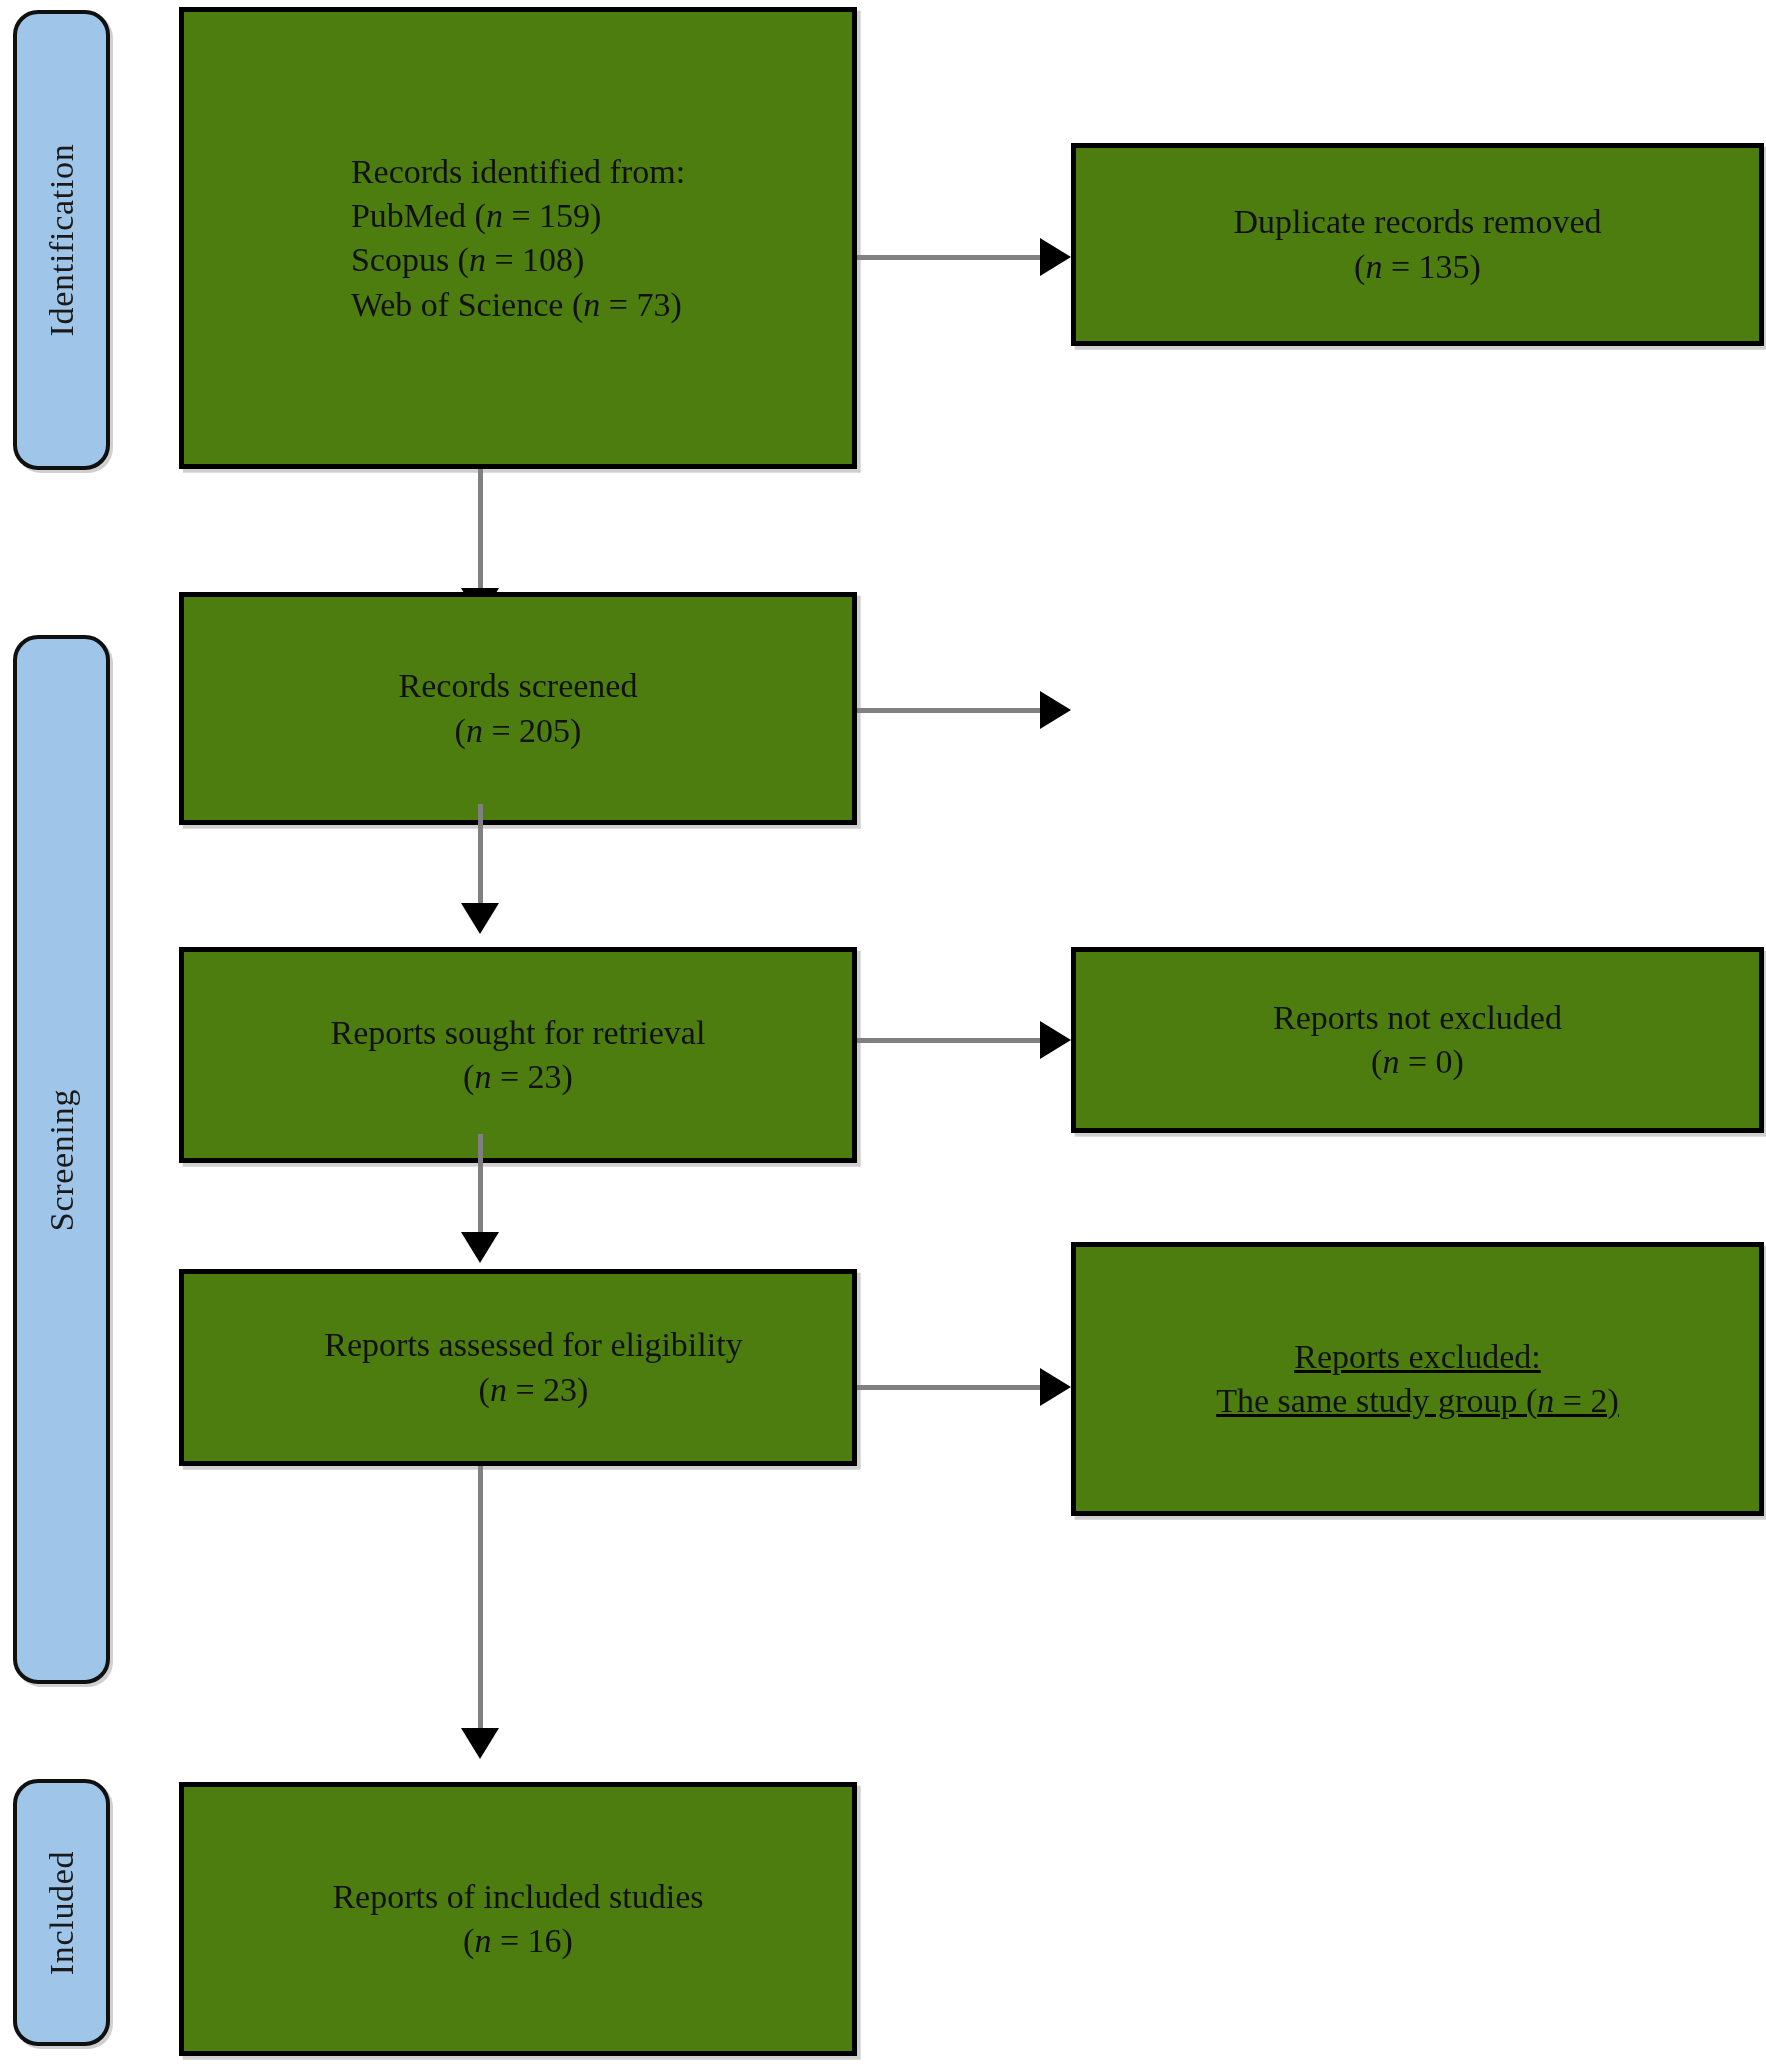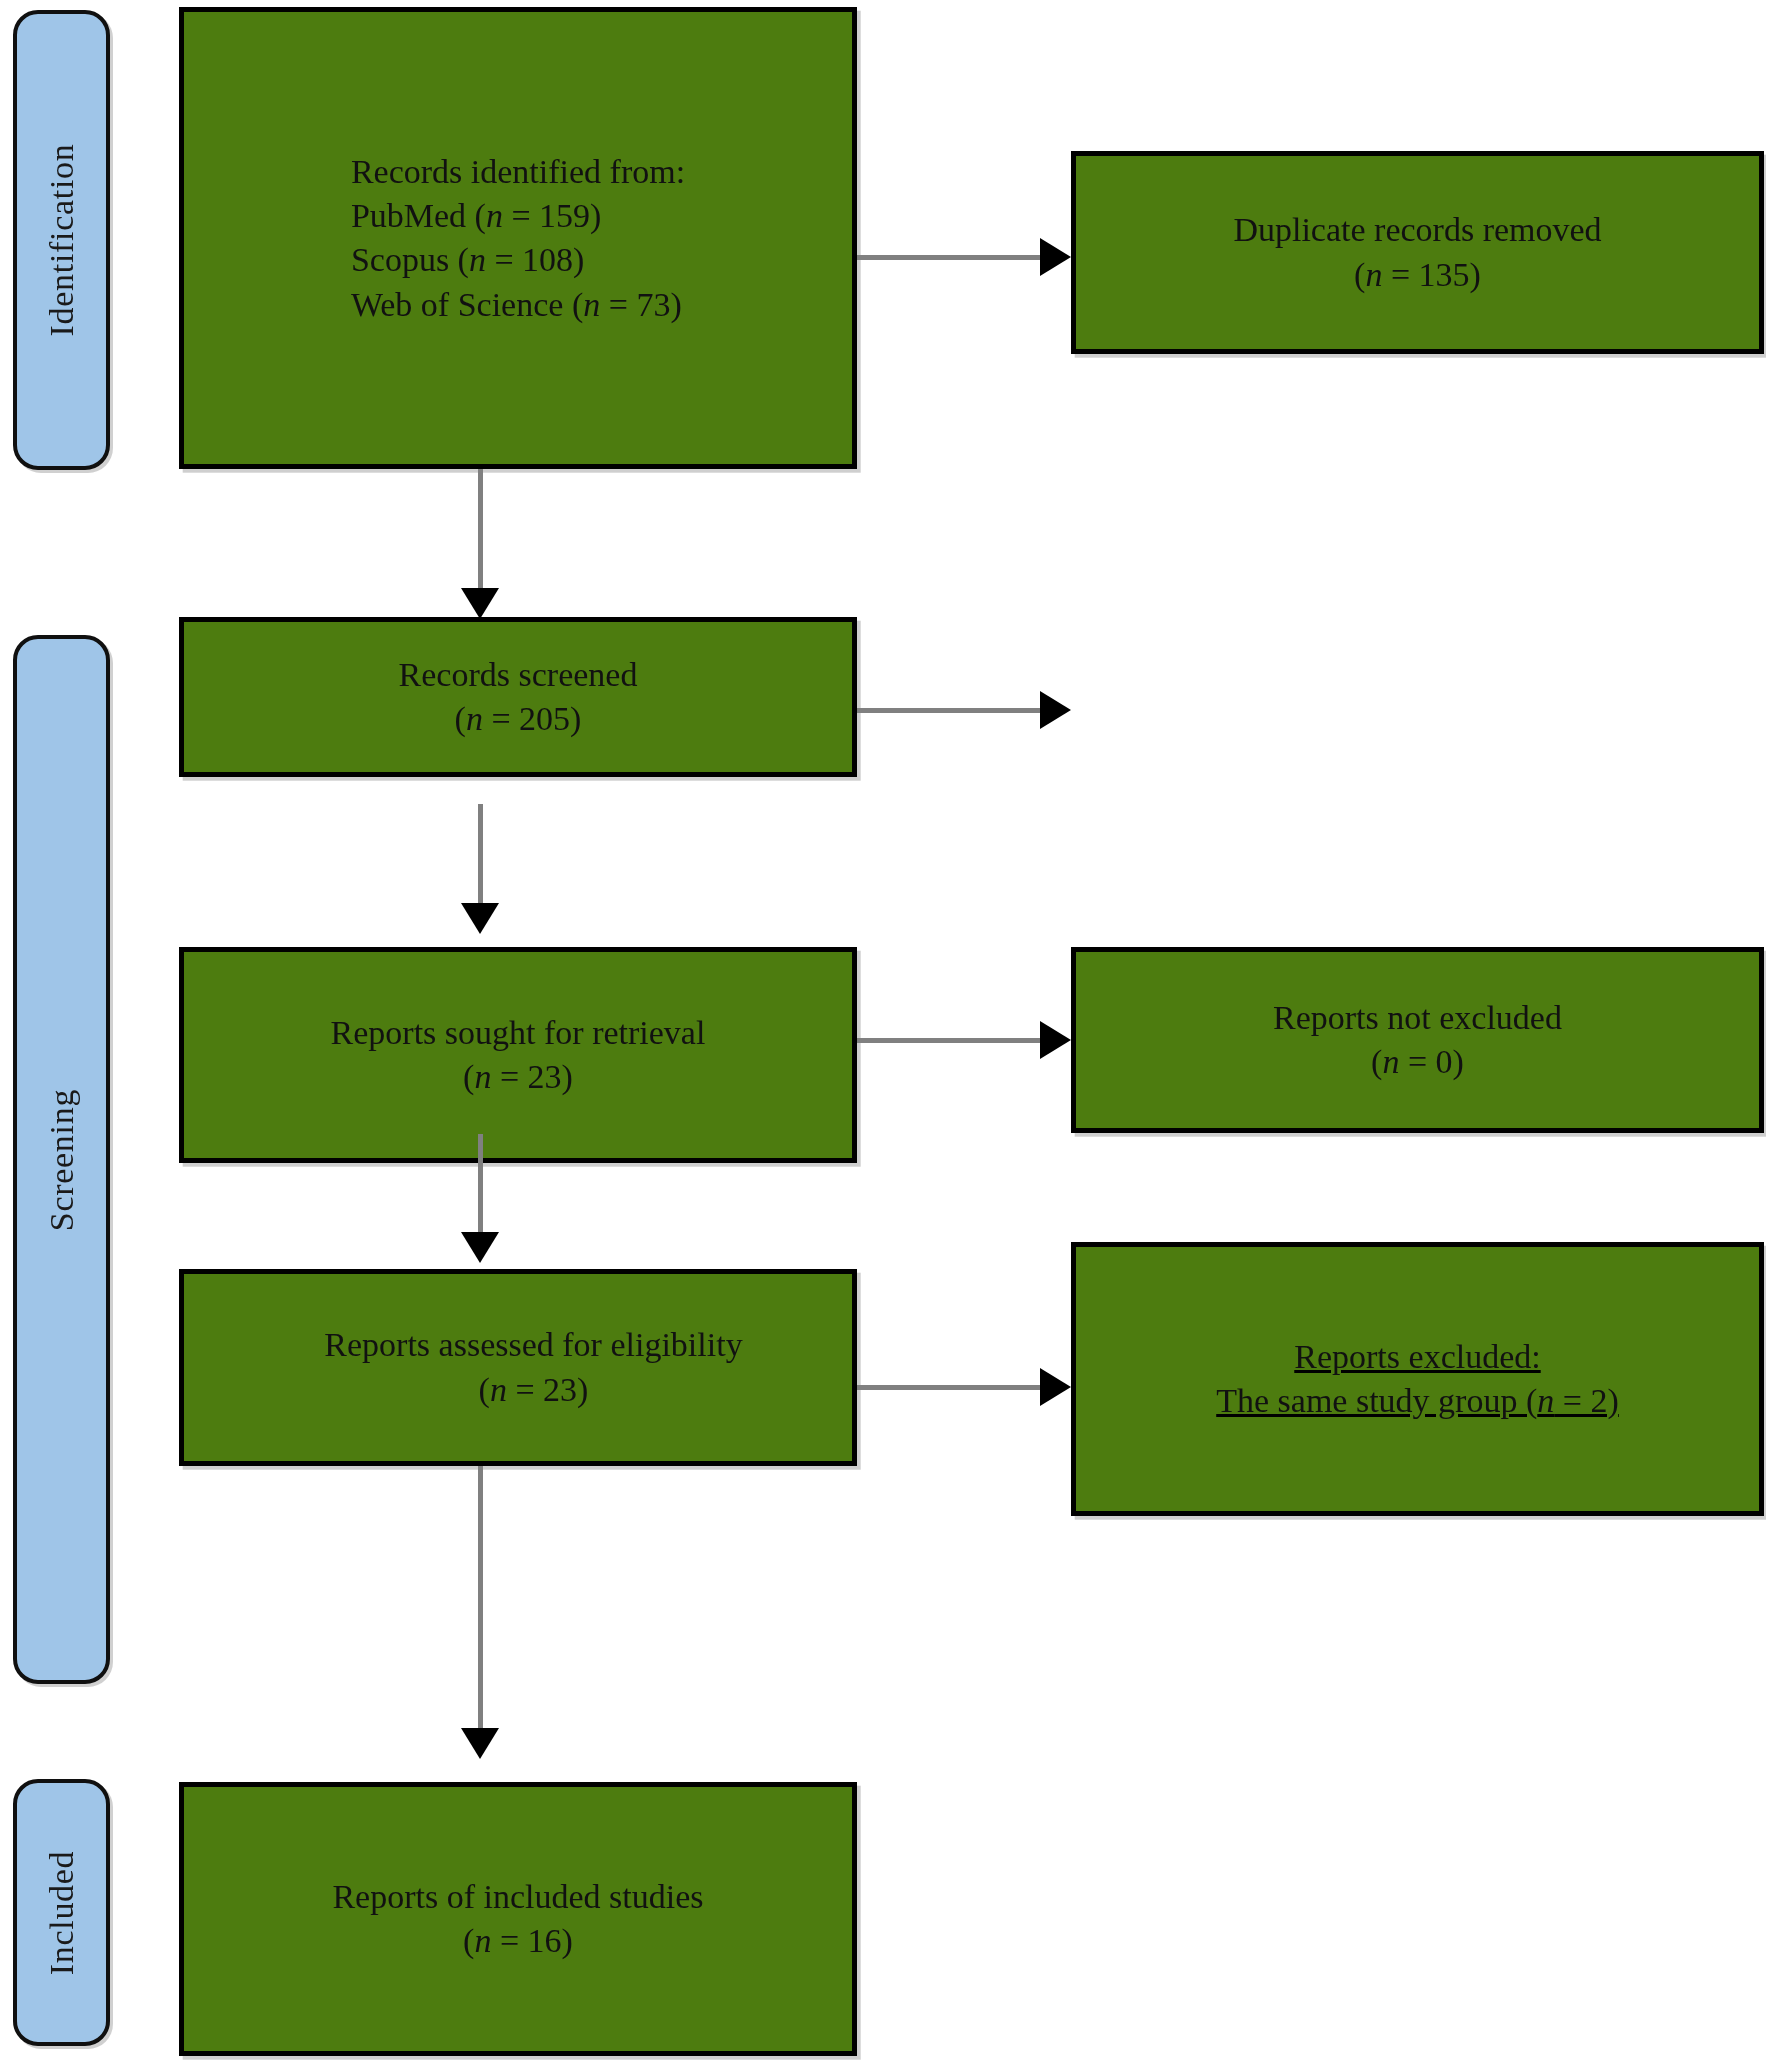--- a/index.html
+++ b/index.html
@@ -119,31 +119,31 @@
       <span class="ln">Records identified from:</span>
       <span class="ln">PubMed (<em>n</em> = 159)</span>
       <span class="ln">Scopus (<em>n</em> = 108)</span>
       <span class="ln">Web of Science (<em>n</em> = 73)</span>
     </div>
   </div>
 
   <div class="conn-h" style="left:857px; top:255px; width:185px;"></div>
   <div class="arrow-right" style="left:1040px; top:238px;"></div>
 
-  <div class="flow-box" style="left:1071px; top:143px; width:693px; height:203px;margin-top:8px;">
+  <div class="flow-box" style="left:1071px; top:143px; width:693px; height:203px;">
     <div class="box-text">
       <span class="ln">Duplicate records removed</span>
       <span class="ln">(<em>n</em> = 135)</span>
     </div>
   </div>
 
   <div class="conn-v" style="left:478px; top:469px; width:4.5px; height:125px;"></div>
   <div class="arrow-down" style="left:461px; top:588px;"></div>
 
-  <div class="flow-box" style="left:179px; top:617px; width:678px; height:160px;">
+  <div class="flow-box" style="left:179px; top:592px; width:678px; height:233px;">
     <div class="box-text">
       <span class="ln">Records screened</span>
       <span class="ln">(<em>n</em> = 205)</span>
     </div>
   </div>
 
   <div class="conn-h" style="left:857px; top:708px; width:185px;"></div>
   <div class="arrow-right" style="left:1040px; top:691px;"></div>
 
 

